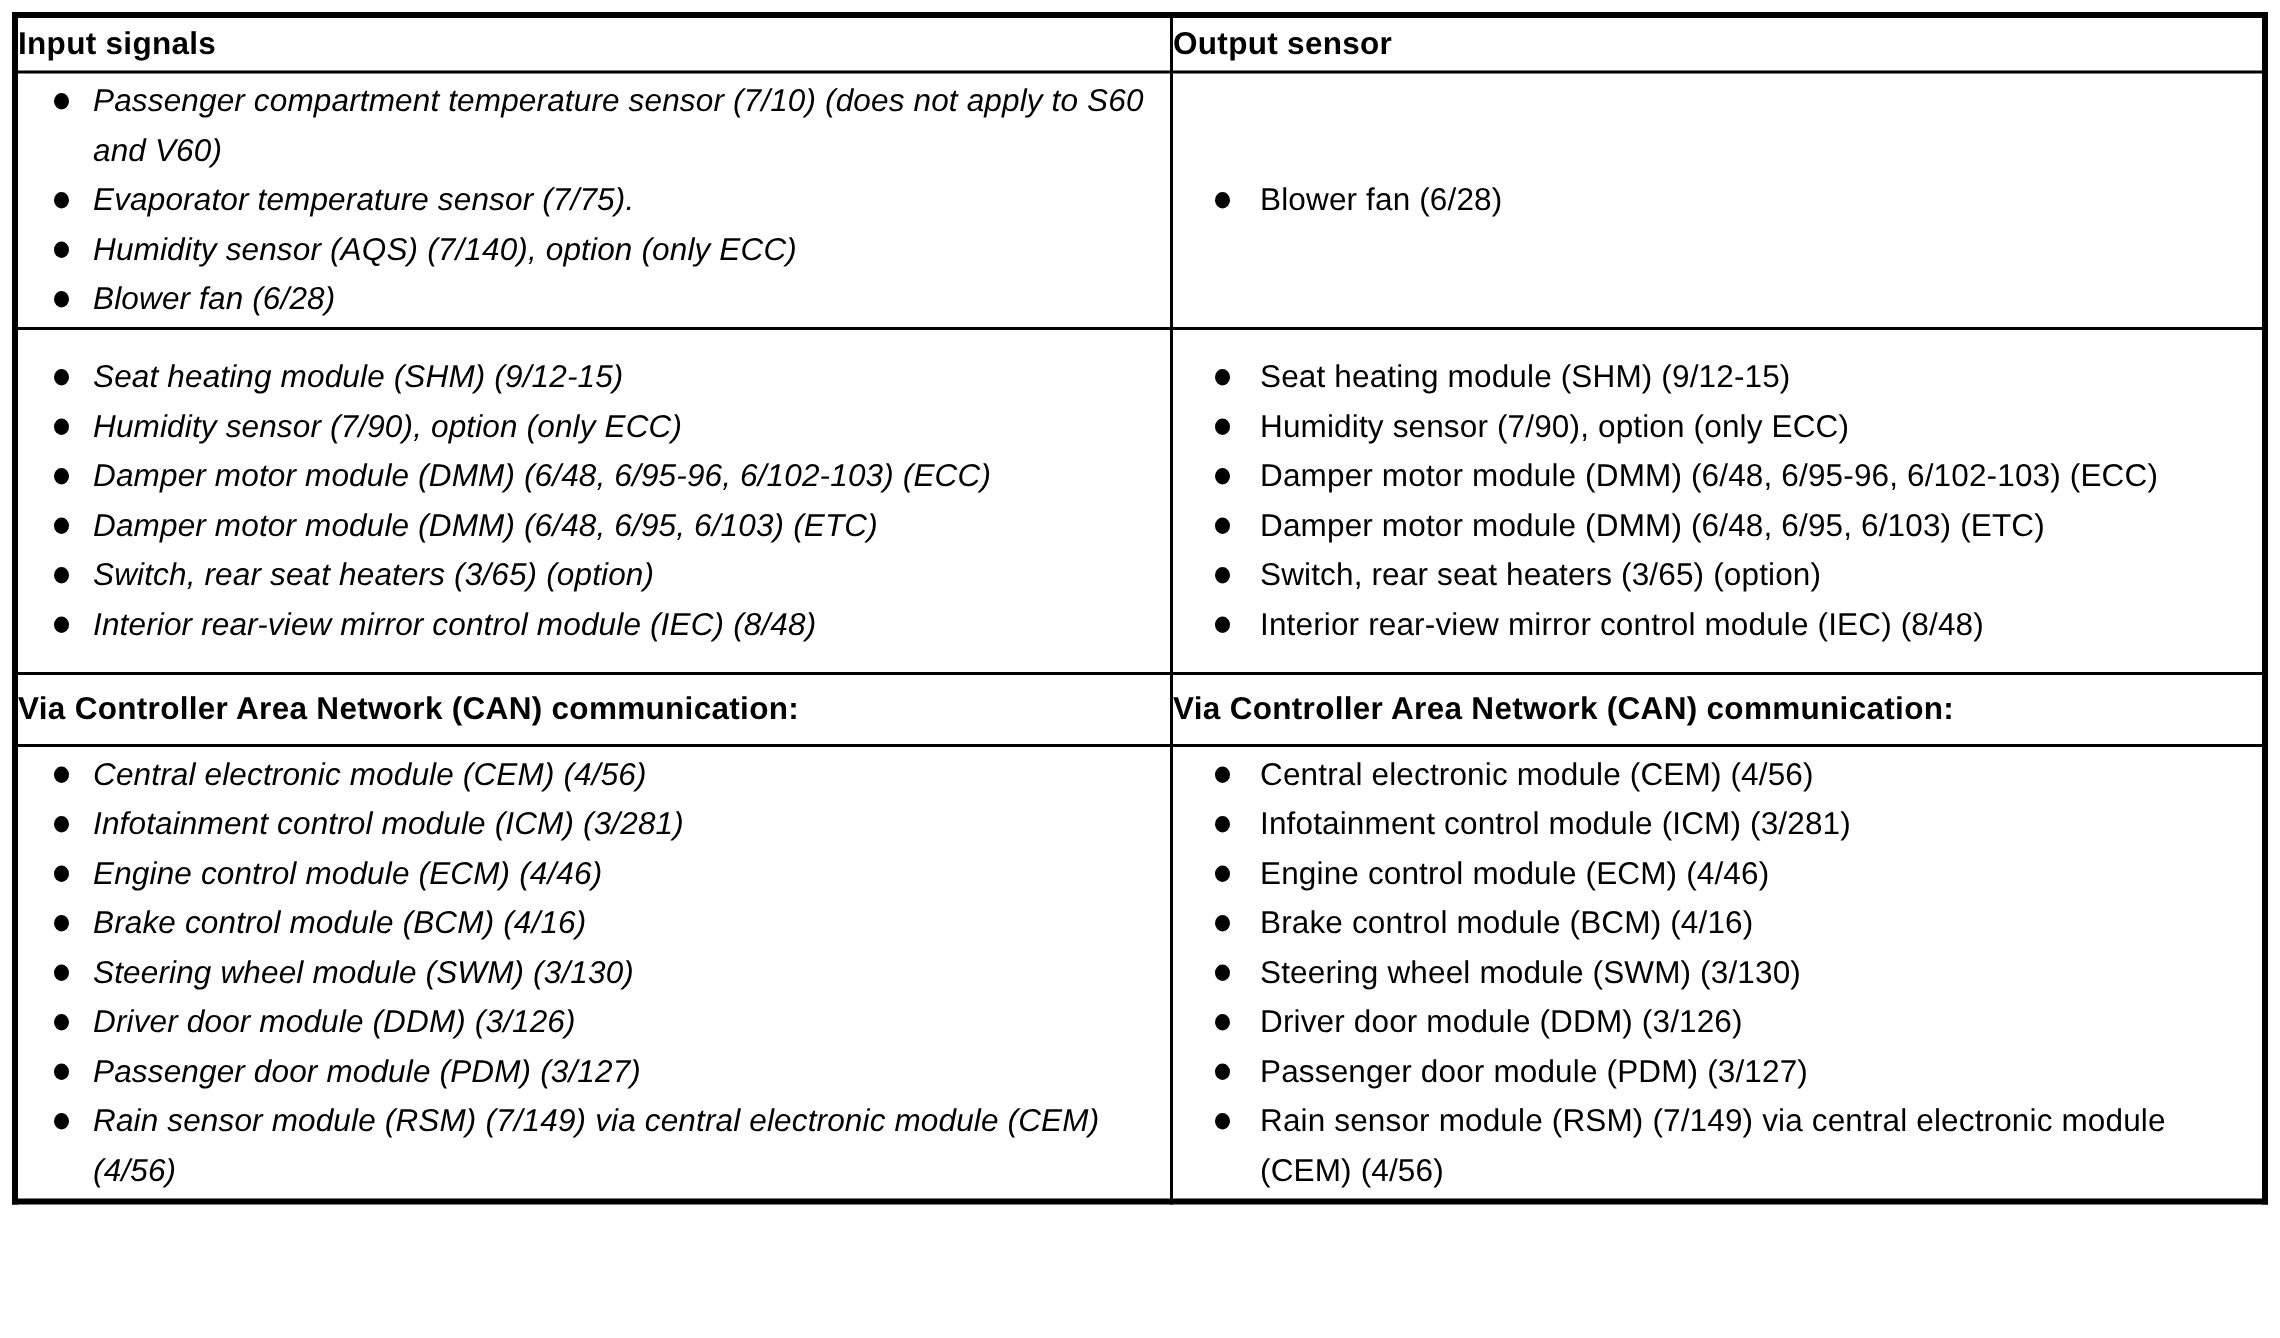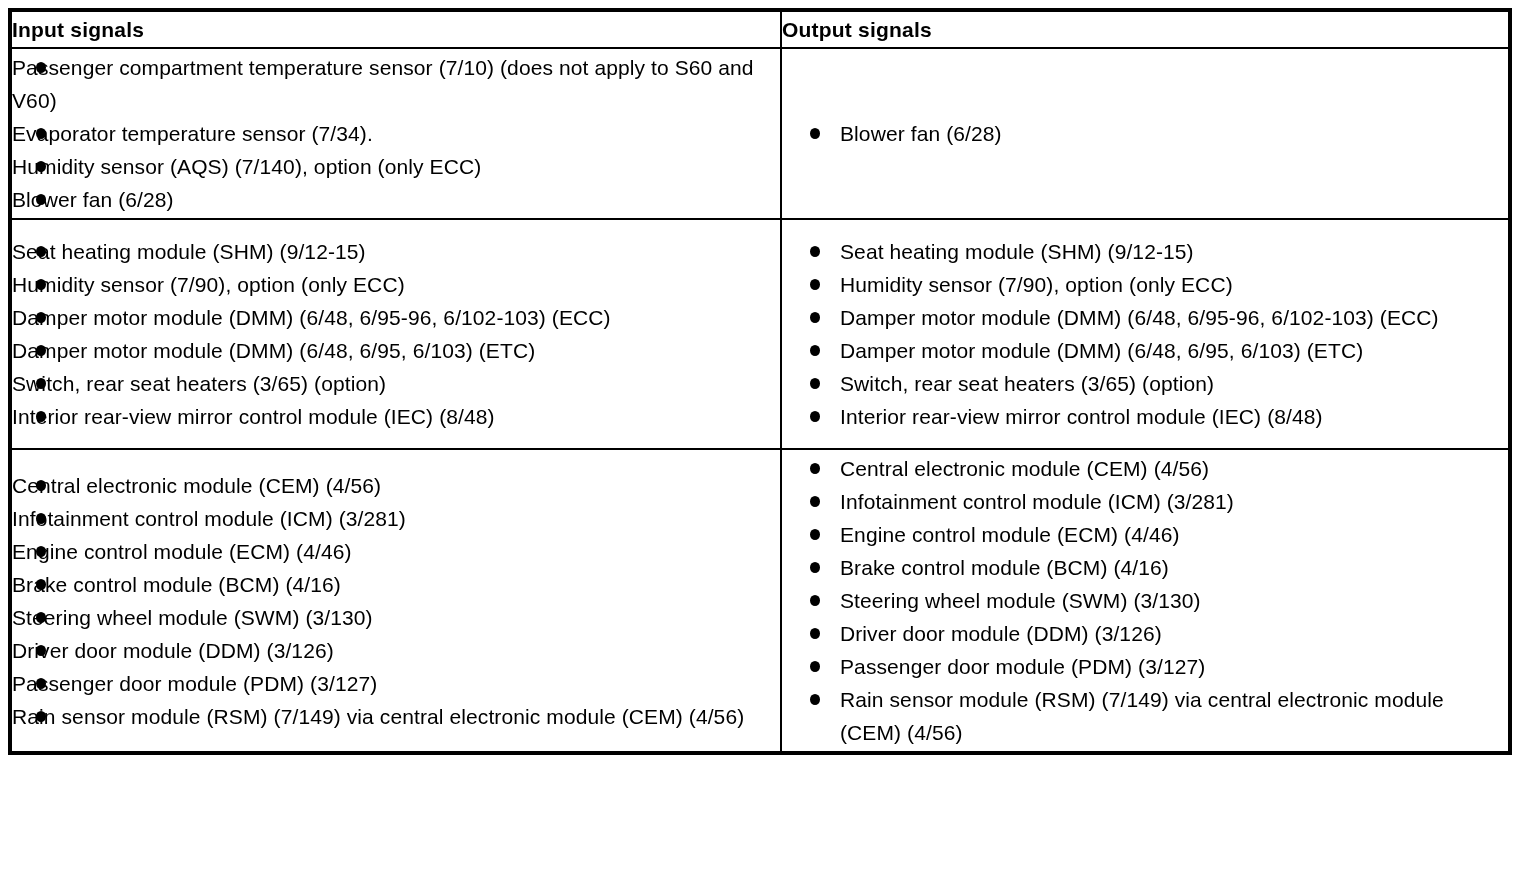--- a/index.html
+++ b/index.html
@@ -54,21 +54,21 @@
     margin: 0;
     padding: 2px 0 2px 0;
     list-style: none;
   }
   ul.sig-list li {
     position: relative;
     font-size: 21px;
     line-height: 33px;
     letter-spacing: 0.1px;
   }
-  td.col-input ul.sig-list li  { padding-right: 4px; }
+  td.col-input ul.sig-list li  { padding-left: 50px; padding-right: 4px; font-style: italic; }
   td.col-output ul.sig-list li { padding-left: 58px; padding-right: 12px; }
   ul.sig-list li::before {
     content: "";
     position: absolute;
     top: 11px;
     width: 10px;
     height: 11px;
     border-radius: 50%;
     background: #000000;
   }
@@ -80,29 +80,29 @@
 
 <div class="page">
   <table class="signals">
     <colgroup>
       <col style="width:51.4%">
       <col style="width:48.6%">
     </colgroup>
     <tbody>
       <tr class="r-head">
         <td class="head-cell col-input">Input signals</td>
-        <td class="head-cell col-output">Output signals</td>
+        <td class="head-cell col-output">Output sensor</td>
       </tr>
 
 
       <tr class="r-list1">
         <td class="list-cell col-input">
           <ul class="sig-list">
               <li>Passenger compartment temperature sensor (7/10) (does not apply to S60 and V60)</li>
-              <li>Evaporator temperature sensor (7/34).</li>
+              <li>Evaporator temperature sensor (7/75).</li>
               <li>Humidity sensor (AQS) (7/140), option (only ECC)</li>
               <li>Blower fan (6/28)</li>
             </ul>
         </td>
         <td class="list-cell col-output">
           <ul class="sig-list">
               <li>Blower fan (6/28)</li>
             </ul>
         </td>
       </tr>
@@ -124,20 +124,24 @@
               <li>Seat heating module (SHM) (9/12-15)</li>
               <li>Humidity sensor (7/90), option (only ECC)</li>
               <li>Damper motor module (DMM) (6/48, 6/95-96, 6/102-103) (ECC)</li>
               <li>Damper motor module (DMM) (6/48, 6/95, 6/103) (ETC)</li>
               <li>Switch, rear seat heaters (3/65) (option)</li>
               <li>Interior rear-view mirror control module (IEC) (8/48)</li>
             </ul>
         </td>
       </tr>
 
+      <tr class="r-title3">
+        <td class="title-cell col-input">Via Controller Area Network (CAN) communication:</td>
+        <td class="title-cell col-output">Via Controller Area Network (CAN) communication:</td>
+      </tr>
 
       <tr class="r-list3">
         <td class="list-cell col-input">
           <ul class="sig-list">
               <li>Central electronic module (CEM) (4/56)</li>
               <li>Infotainment control module (ICM) (3/281)</li>
               <li>Engine control module (ECM) (4/46)</li>
               <li>Brake control module (BCM) (4/16)</li>
               <li>Steering wheel module (SWM) (3/130)</li>
               <li>Driver door module (DDM) (3/126)</li>

